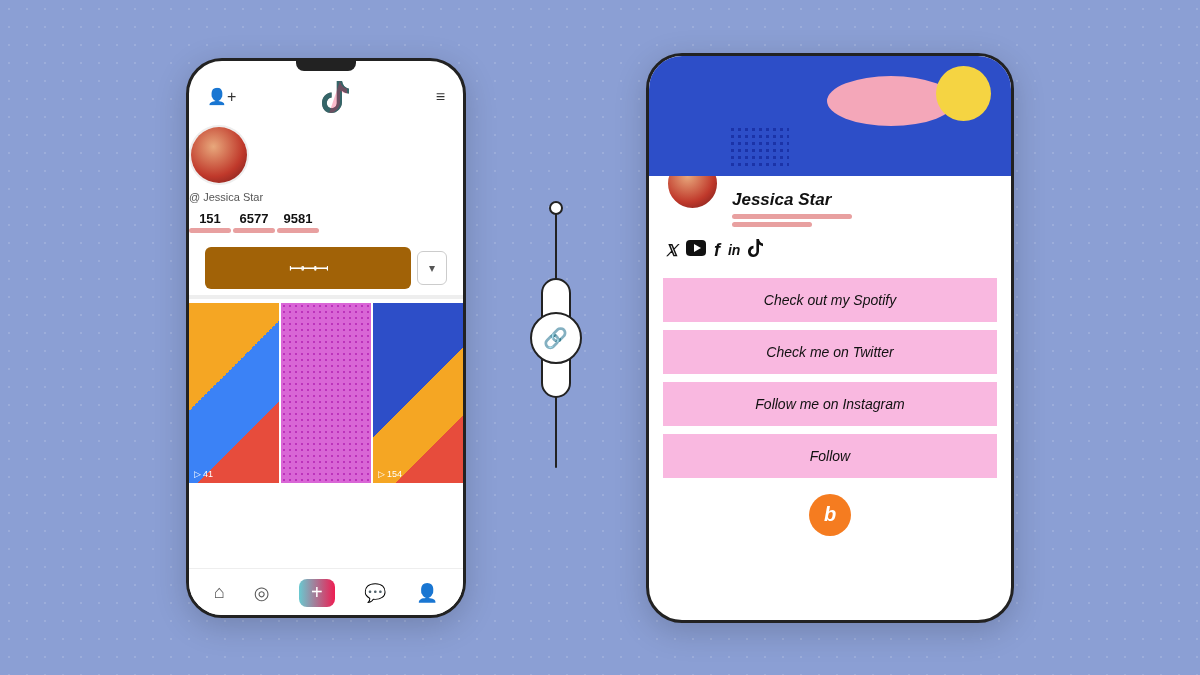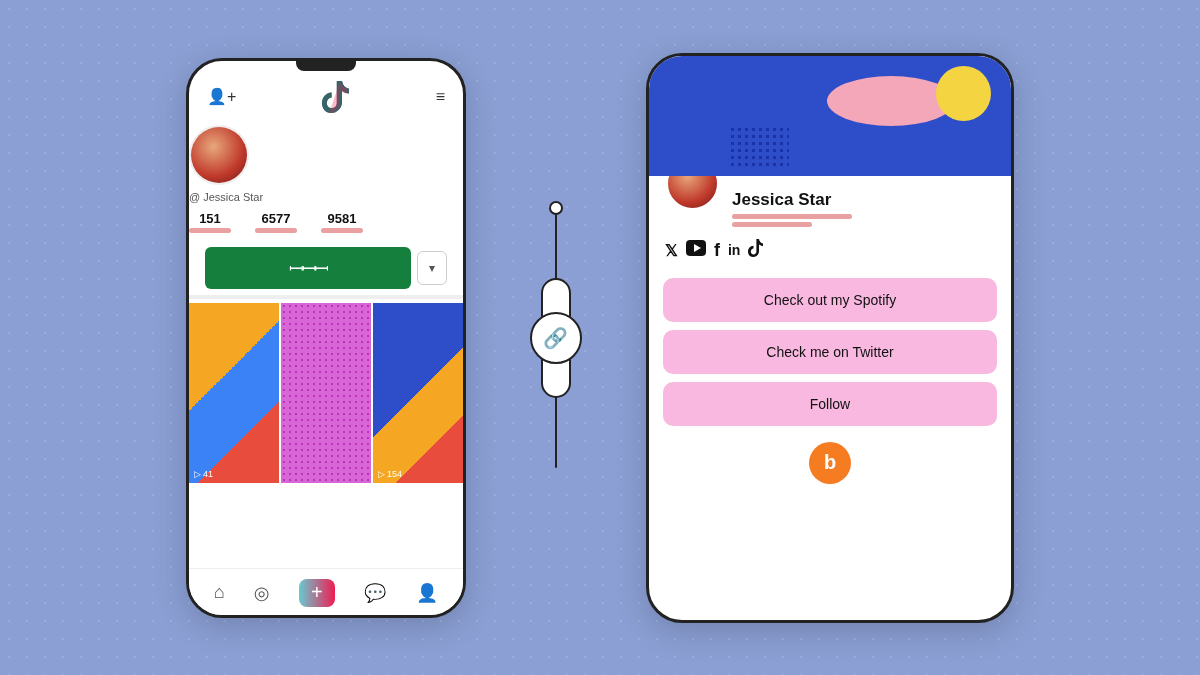--- a/index.html
+++ b/index.html
@@ -102,21 +102,21 @@
     }
 
     .username {
       font-size: 11px;
       color: #555;
       margin-top: 6px;
     }
 
     .stats-row {
       display: flex;
-      gap: 24px;
+      gap: 2px;
       margin-top: 8px;
       text-align: center;
     }
 
     .stat-item {
       display: flex;
       flex-direction: column;
       align-items: center;
     }
 
@@ -136,21 +136,21 @@
 
     .follow-btn-row {
       display: flex;
       align-items: center;
       gap: 6px;
       margin: 10px 16px 6px;
     }
 
     .follow-btn {
       flex: 1;
-      background: #15803d;
+      background: #a16207;
       border-radius: 6px;
       padding: 9px 0;
       display: flex;
       align-items: center;
       justify-content: center;
     }
 
     .follow-btn-squiggle {
       color: #fff;
       font-size: 18px;
@@ -297,20 +297,21 @@
       left: 50%;
       top: 50%;
       transform: translate(-50%, calc(-50% - 130px));
     }
 
     
     .phone-right {
       width: 368px;
       height: 570px;
       z-index: 2;
+      font-style: italic;
     }
 
     .bitly-header-banner {
       width: 100%;
       height: 120px;
       background: #2d4ec8;
       position: relative;
       overflow: hidden;
     }
 
@@ -396,21 +397,21 @@
 
     .bitly-links {
       padding: 8px 14px;
       display: flex;
       flex-direction: column;
       gap: 8px;
     }
 
     .link-btn {
       background: #f9b8e0;
-      border-radius: 10px;
+      border-radius: 0;
       padding: 14px 16px;
       text-align: center;
       font-size: 14px;
       font-weight: 500;
       color: #111;
       cursor: pointer;
     }
 
     .bitly-footer {
       display: flex;
@@ -564,20 +565,21 @@
       <span class="social-icon-item">
         <svg width="16" height="18" viewBox="0 0 16 18">
             <path d="M11 0C11.4 2.4 12.8 4 15 4.4V7.2C13.6 7.1 12.3 6.5 11 5.6V12C11 15.3 8.5 18 5.2 18C1.8 18 0 15.6 0 12.5C0 9.4 2.3 6.9 5.5 6.7V9.5C4 9.7 2.8 10.9 2.8 12.5C2.8 14.2 4 15.4 5.6 15.4C7.2 15.4 8.4 14.2 8.4 12.5V0H11Z" fill="#111"></path>
           </svg>
       </span>
     </div>
 
     <div class="bitly-links">
       <div class="link-btn">Check out my Spotify</div>
       <div class="link-btn">Check me on Twitter</div>
+      <div class="link-btn">Follow me on Instagram</div>
       <div class="link-btn">Follow</div>
     </div>
 
     <div class="bitly-footer">
       <div class="bitly-logo-circle">
         <span>b</span>
       </div>
     </div>
 
   </div>

